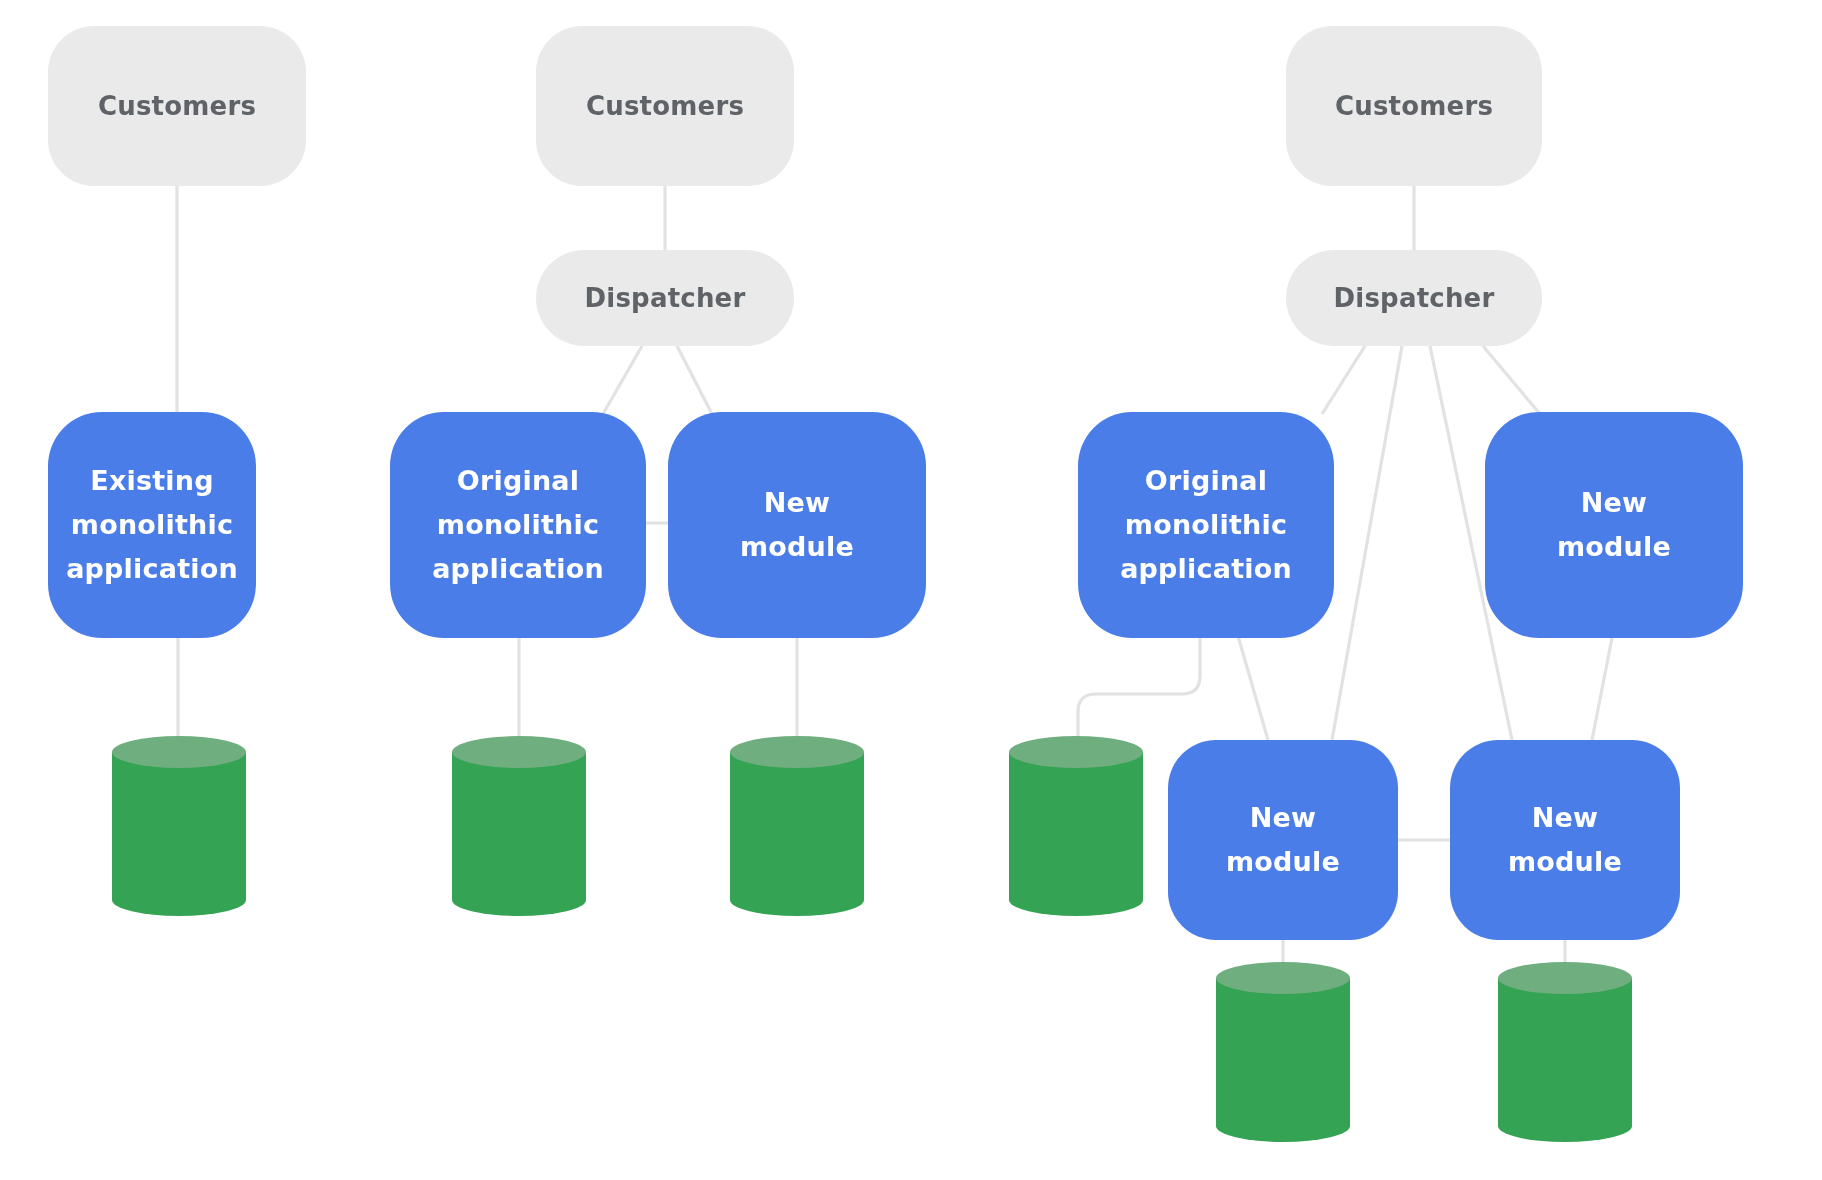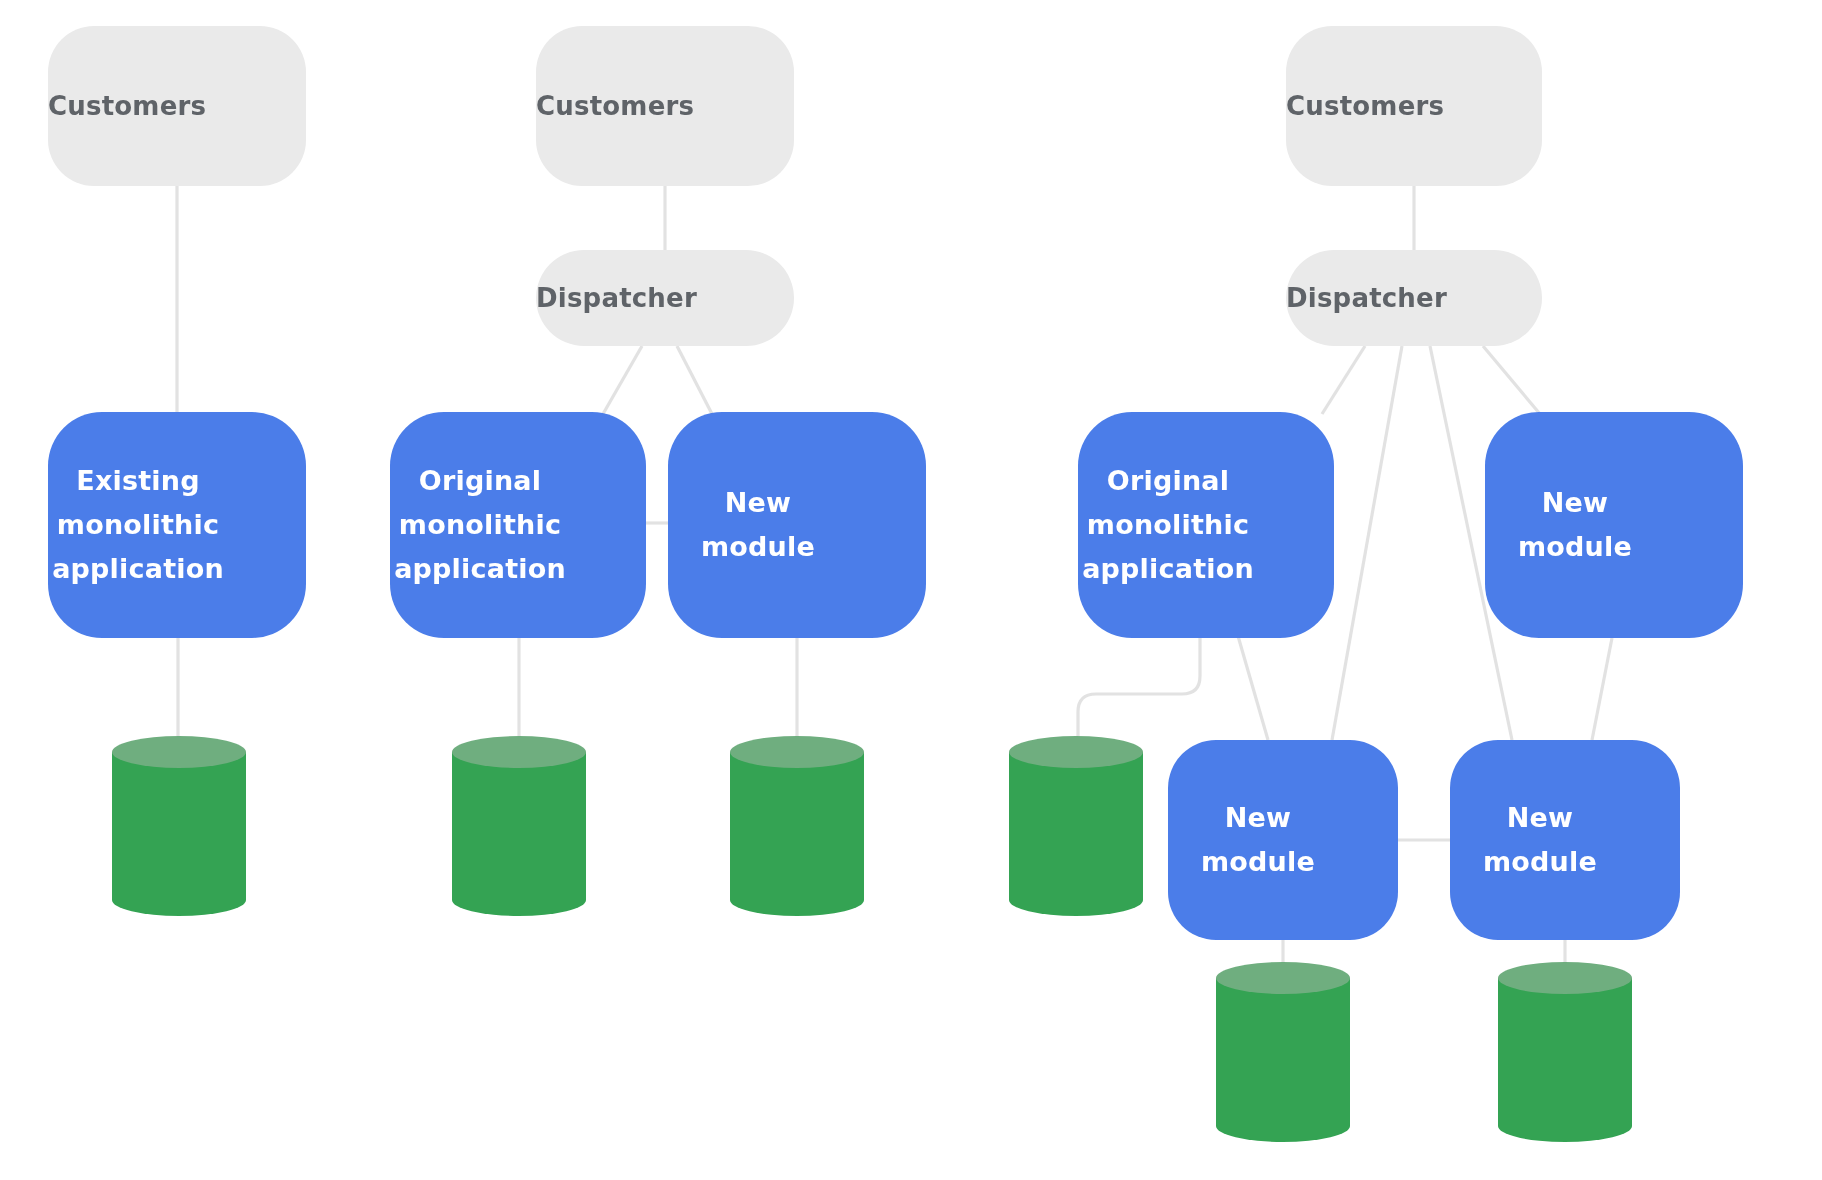--- a/index.html
+++ b/index.html
@@ -18,21 +18,21 @@
     width:1822px;height:1180px;
     background:var(--bg);
     overflow:hidden;
     font-family:"DejaVu Sans","Liberation Sans",sans-serif;
   }
   .panel{display:contents;}
   svg.wires{position:absolute;left:0;top:0;z-index:1;}
   svg.wires path{fill:none;stroke:var(--line);stroke-width:3.2px;}
   .node{
     position:absolute;z-index:2;
-    display:flex;align-items:center;
+    display:flex;align-items:center;justify-content:center;
     text-align:center;
     font-weight:700;
     letter-spacing:.2px;
   }
   .node .lbl{display:block;max-width:180px;line-height:1.62;}
   .gray{
     background:var(--node_gray);
     color:var(--gray_text);
     font-size:26px;
     border-radius:46px;
@@ -46,21 +46,21 @@
   }
   .blue.small{border-radius:48px;}
   .db{position:absolute;z-index:2;width:140px;height:192px;}
   .db svg{display:block;width:140px;height:192px;}
   .db-body{fill:var(--db_body);}
   .db-top{fill:var(--db_top);}
 
   
   
   .p1-customers{left:48px;top:26px;width:258px;height:160px;}
-  .p1-app{left:48px;top:412px;width:258px;height:226px;}
+  .p1-app{left:48px;top:412px;width:208px;height:226px;}
   .p1-db{left:109px;top:730px;}
   
   .p2-customers{left:536px;top:26px;width:258px;height:160px;}
   .p2-dispatcher{left:536px;top:250px;width:258px;height:96px;}
   .p2-app{left:390px;top:412px;width:256px;height:226px;}
   .p2-module{left:668px;top:412px;width:258px;height:226px;}
   .p2-db1{left:449px;top:730px;}
   .p2-db2{left:727px;top:730px;}
   
   .p3-customers{left:1286px;top:26px;width:256px;height:160px;}

